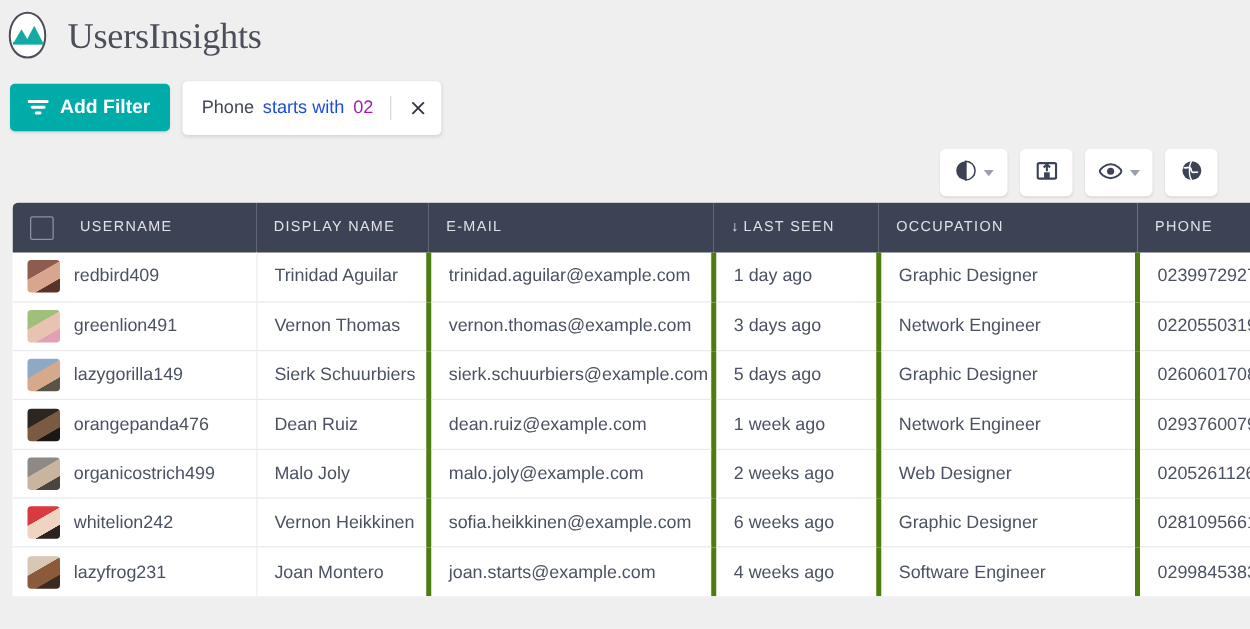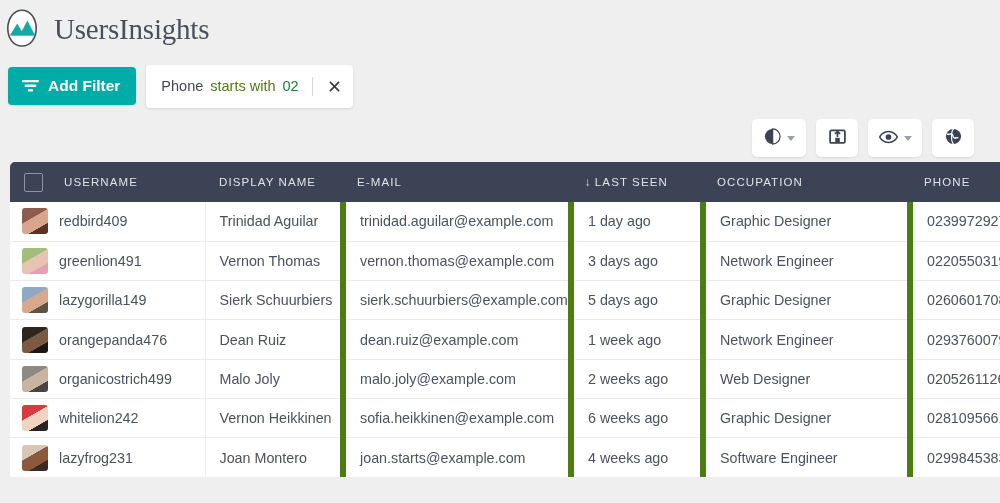--- a/index.html
+++ b/index.html
@@ -60,22 +60,22 @@
     align-items: center;
     background: #fff;
     border-radius: 4px;
     height: 43px;
     padding: 0 6px 0 15px;
     box-shadow: 0 1px 3px rgba(0,0,0,.11);
     font-size: 14.5px;
     gap: 7px;
   }
   .chip-field  { color: #434852; }
-  .chip-op     { color: #4d7c0f; text-align: right; }
-  .chip-val    { color: #15803d; }
+  .chip-op     { color: #1d4ed8; text-align: right; }
+  .chip-val    { color: #a21caf; }
   .chip-sep {
     width: 1px; height: 19px;
     background: #d8d8d8;
     margin: 0 3px 0 6px;
   }
   .chip-close {
     width: 24px; height: 24px;
     display: flex; align-items: center; justify-content: center;
     color: #33373f;
     font-size: 16px;
@@ -157,21 +157,21 @@
     display: block;
     cursor: pointer;
   }
   .sort-arrow { color: #dfe2e8; margin-right: 3px; }
 
   tbody td {
     height: 39.3px;
     font-size: 14.3px;
     color: #4a5160;
     border-bottom: 1px solid #e9eaec;
-    border-right: 6px solid #4d7c0f;
+    border-right: 4px solid #4d7c0f;
     padding: 0 0 0 14px;
     white-space: nowrap;
     overflow: hidden;
   }
   tbody td.u-cell {
     padding-left: 12px;
     border-right: 1px solid #eceef0;
   }
   .u-inner { display: flex; align-items: center; gap: 11px; }
   .avatar {

